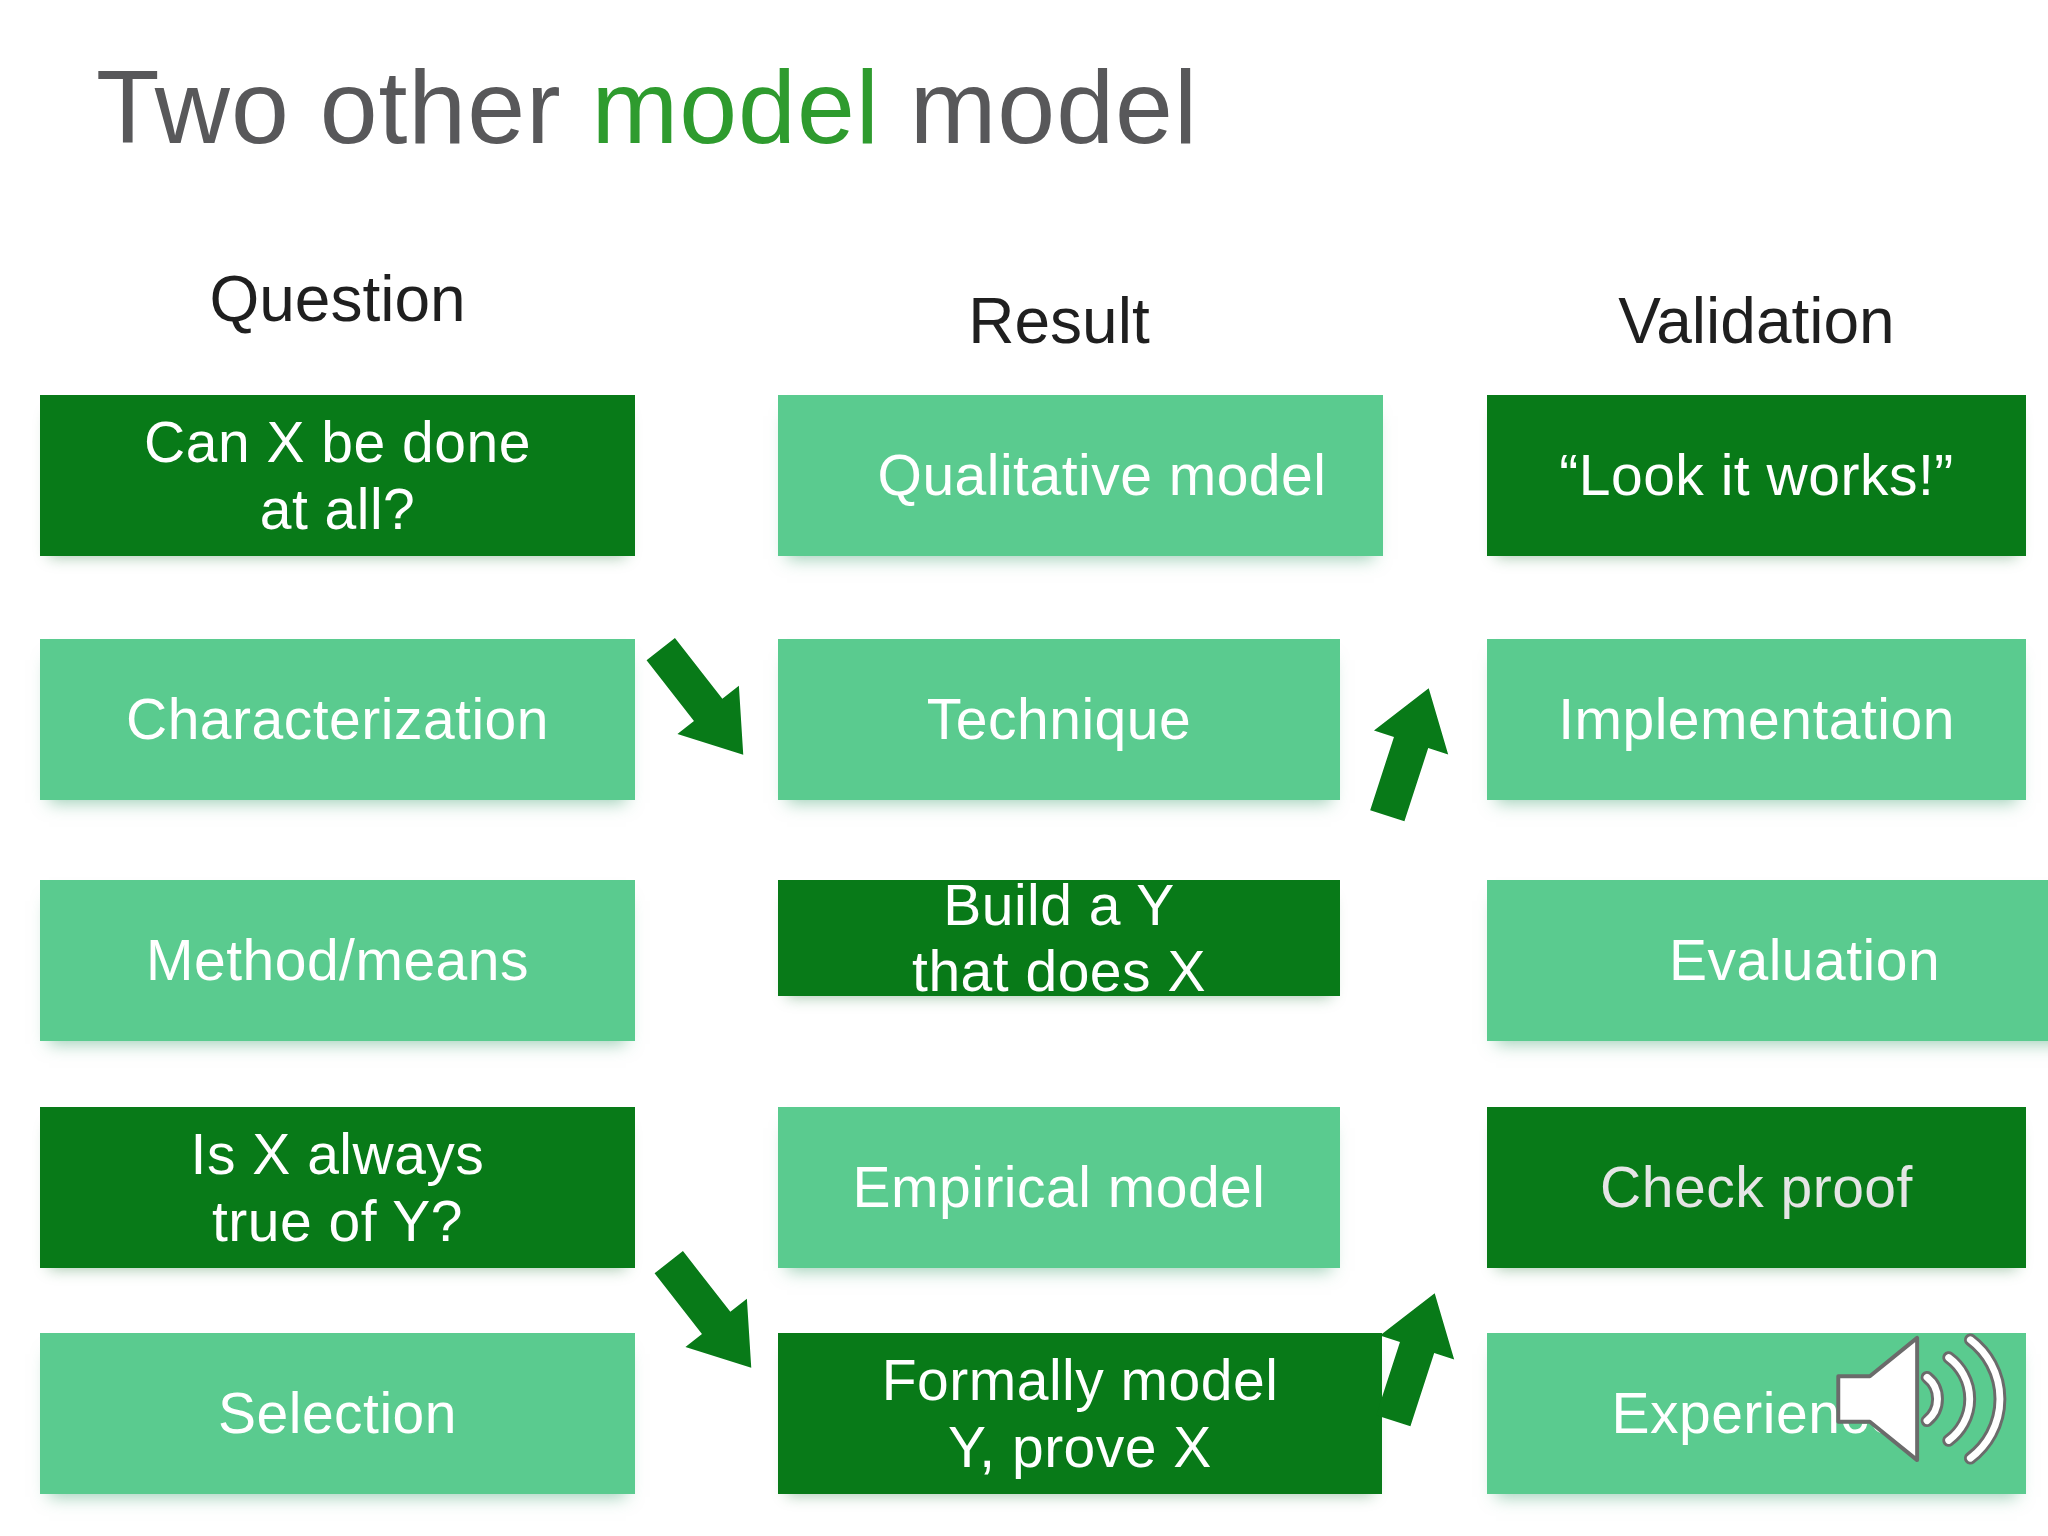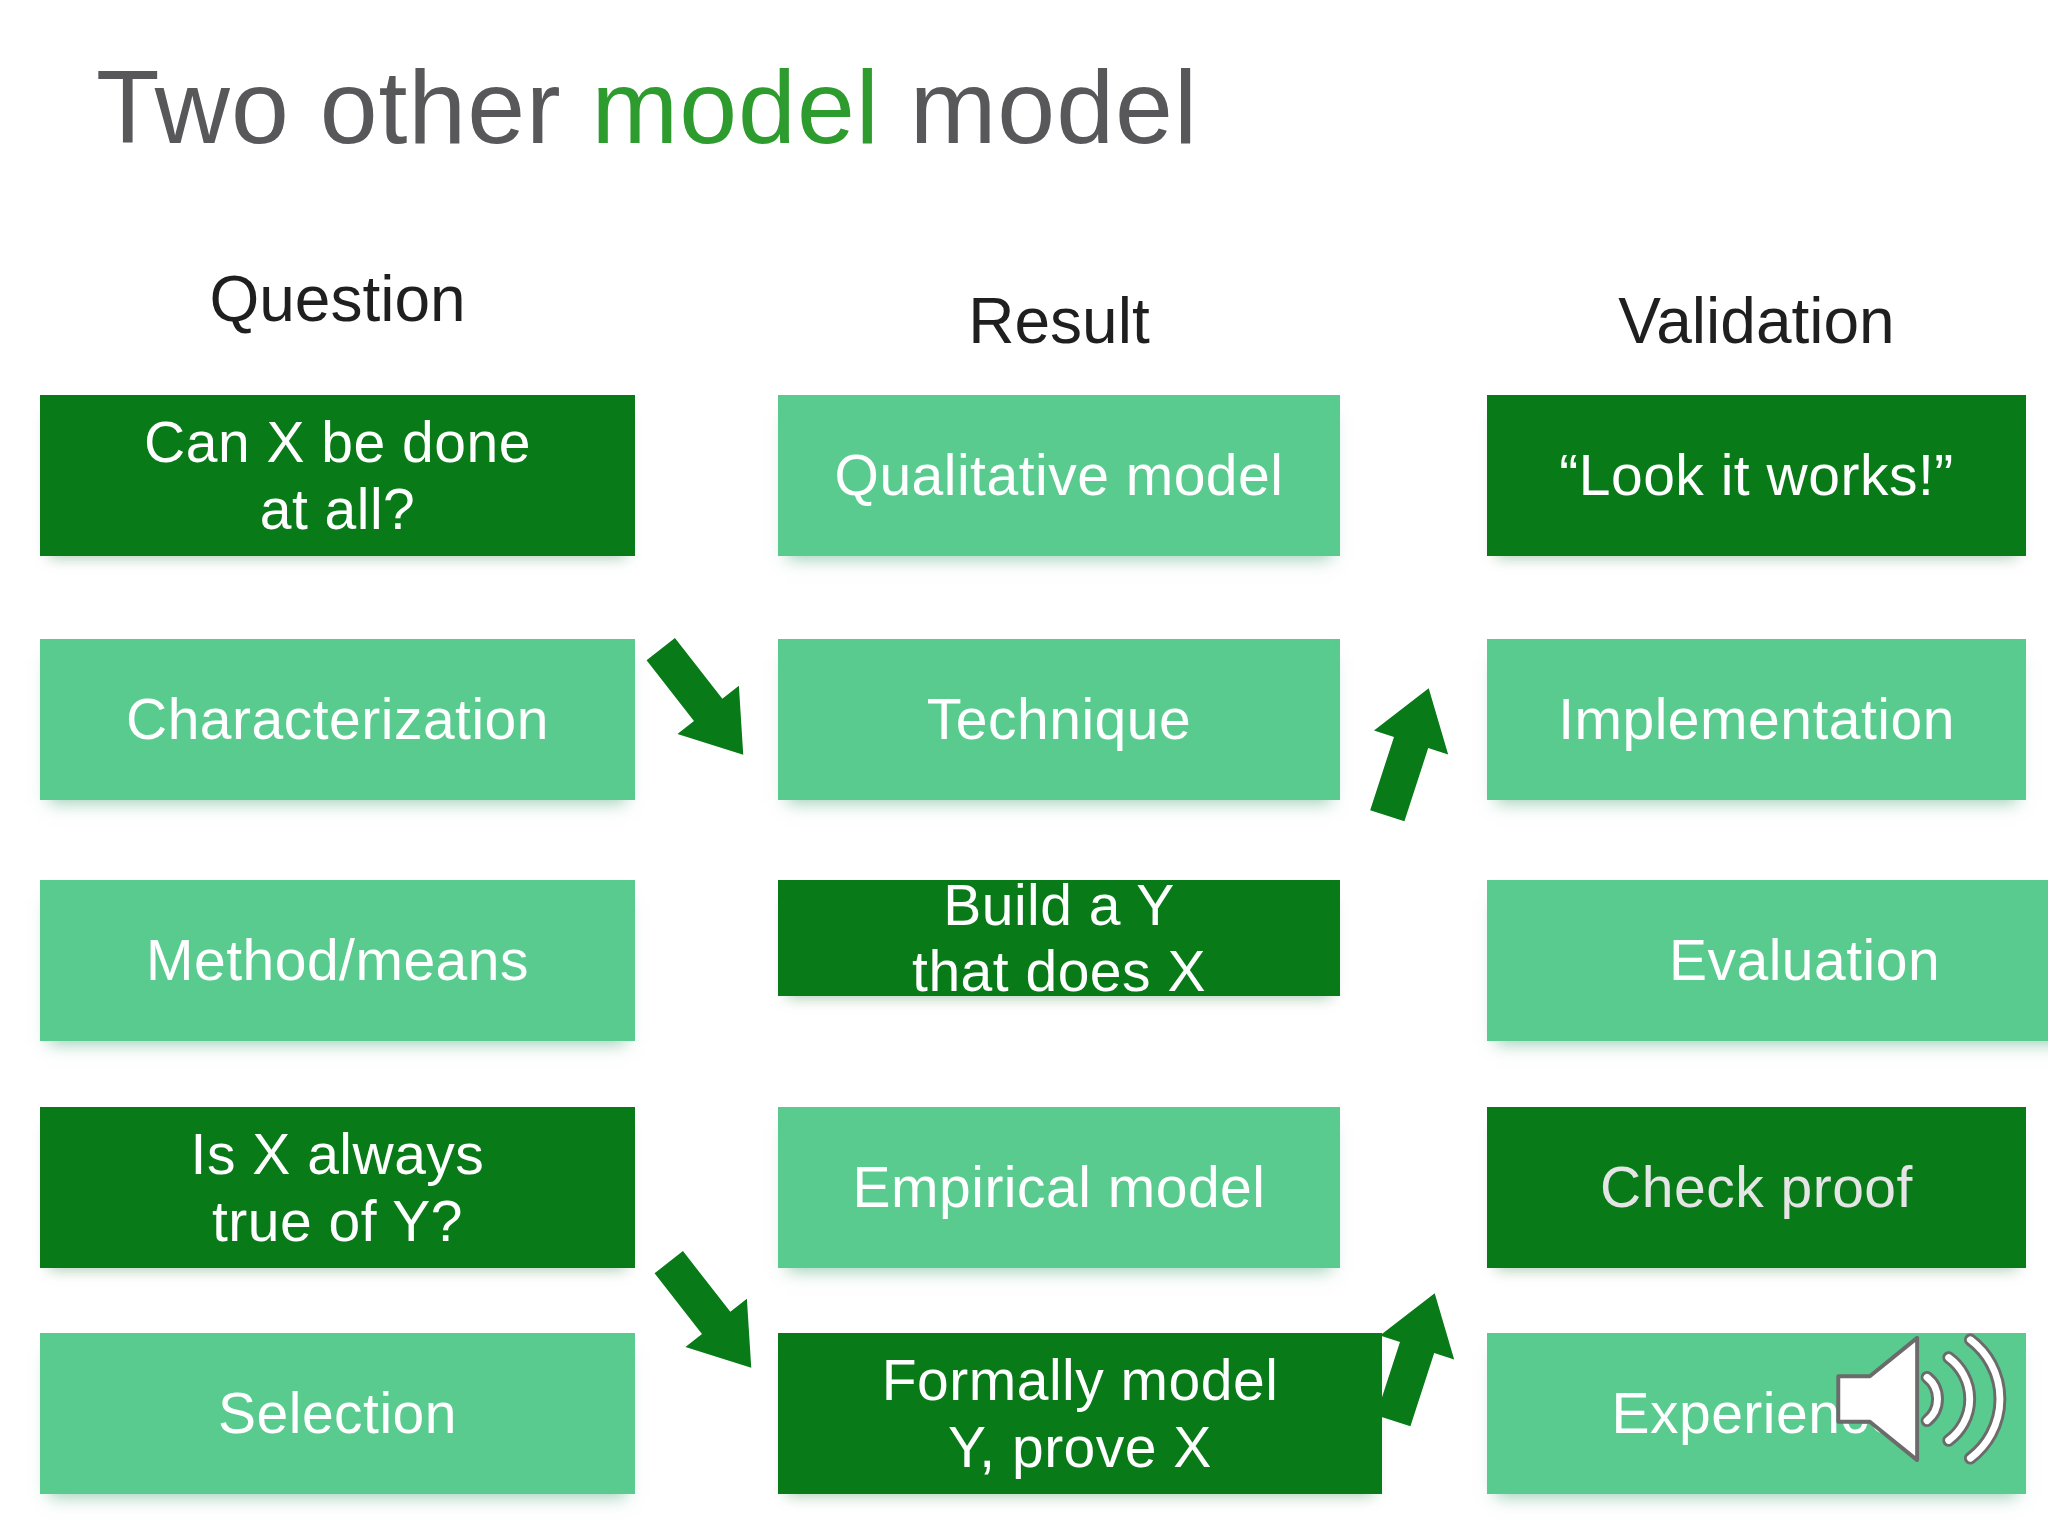--- a/index.html
+++ b/index.html
@@ -47,21 +47,21 @@
   <div class="colheader" style="left: 1487px; top: 284px; width: 539px; color: rgb(31, 31, 31);">Validation</div>
 
   <div class="cell dark" style="left: 40px; top: 395px; width: 595px; height: 161px; background: rgb(8, 122, 24); color: rgb(255, 255, 255);">Can X be done
 at all?</div>
   <div class="cell light" style="left: 40px; top: 639px; width: 595px; height: 161px; background: rgb(90, 203, 143); color: rgb(255, 255, 255);">Characterization</div>
   <div class="cell light" style="left: 40px; top: 880px; width: 595px; height: 161px; background: rgb(90, 203, 143); color: rgb(255, 255, 255);">Method/means</div>
   <div class="cell dark" style="left: 40px; top: 1107px; width: 595px; height: 161px; background: rgb(8, 122, 24); color: rgb(255, 255, 255);">Is X always
 true of Y?</div>
   <div class="cell light" style="left: 40px; top: 1333px; width: 595px; height: 161px; background: rgb(90, 203, 143); color: rgb(255, 255, 255);">Selection</div>
 
-  <div class="cell light" style="left: 778px; top: 395px; width: 562px; height: 161px; background: rgb(90, 203, 143); color: rgb(255, 255, 255);">Qualitative model</div>
+  <div class="cell light" style="left: 778px; top: 395px; width: 562px; height: 161px; background: rgb(90, 203, 143); color: rgb(255, 255, 255); padding-left: 43px;">Qualitative model</div>
   <div class="cell light" style="left: 778px; top: 639px; width: 562px; height: 161px; background: rgb(90, 203, 143); color: rgb(255, 255, 255);">Technique</div>
   <div class="cell dark" style="left: 778px; top: 880px; width: 562px; height: 116px; background: rgb(8, 122, 24); color: #ffffff;">Build a Y
 that does X</div>
   <div class="cell light" style="left: 778px; top: 1107px; width: 562px; height: 161px; background: rgb(90, 203, 143); color: rgb(255, 255, 255);">Empirical model</div>
   <div class="cell dark" style="left: 778px; top: 1333px; width: 604px; height: 161px; background: rgb(8, 122, 24); color: rgb(255, 255, 255);">Formally model
 Y, prove X</div>
 
   <div class="cell dark" style="left: 1487px; top: 395px; width: 539px; height: 161px; background: rgb(8, 122, 24); color: rgb(255, 255, 255);">“Look it works!”</div>
   <div class="cell light" style="left: 1487px; top: 639px; width: 539px; height: 161px; background: rgb(90, 203, 143); color: rgb(255, 255, 255);">Implementation</div>
   <div class="cell light" style="left: 1487px; top: 880px; width: 539px; height: 161px; background: rgb(90, 203, 143); color: rgb(255, 255, 255); padding-left: 48px;">Evaluation</div>

